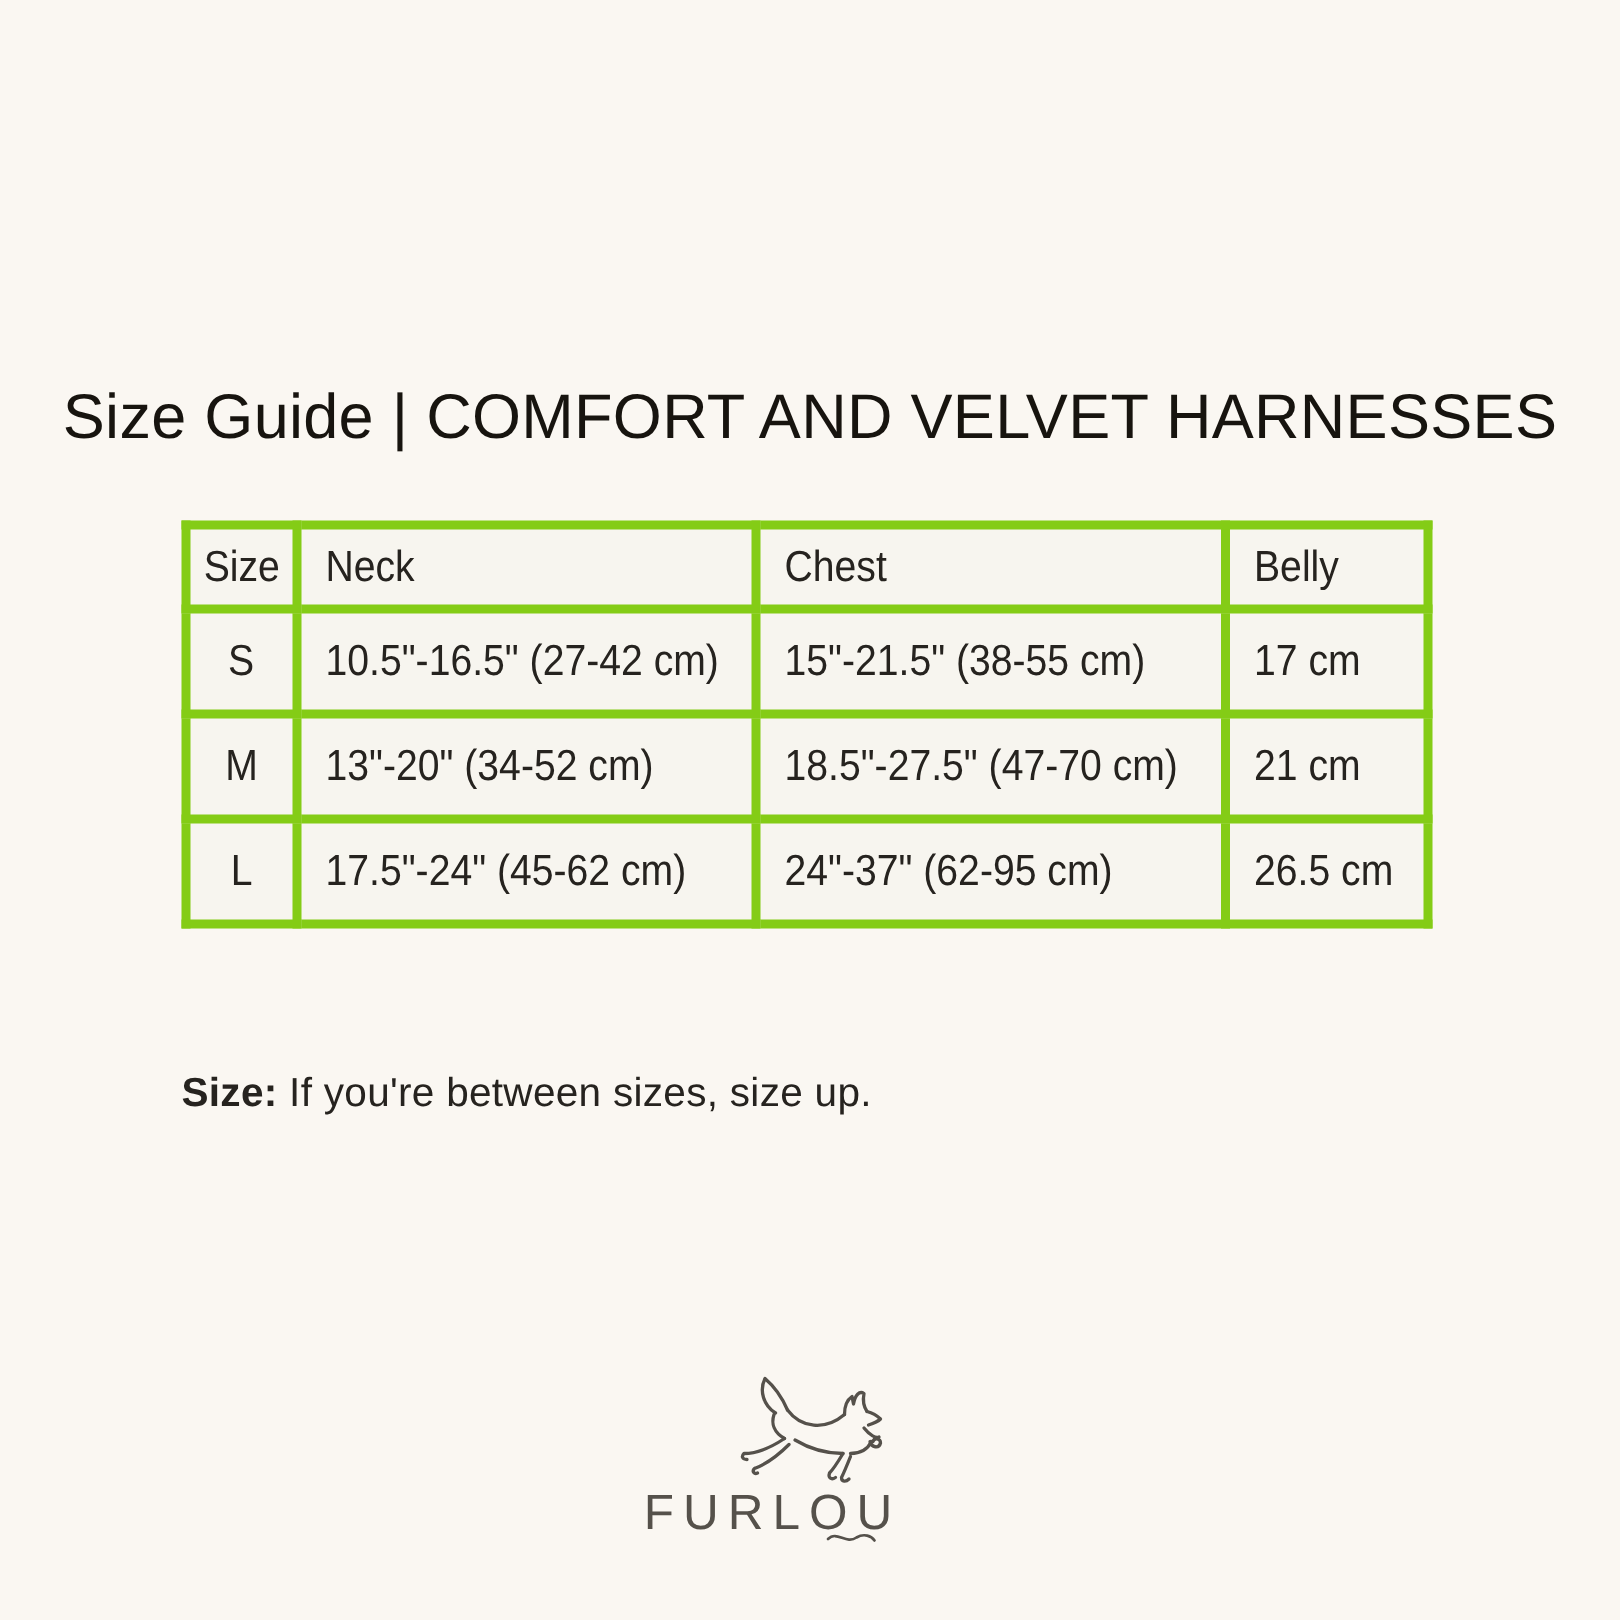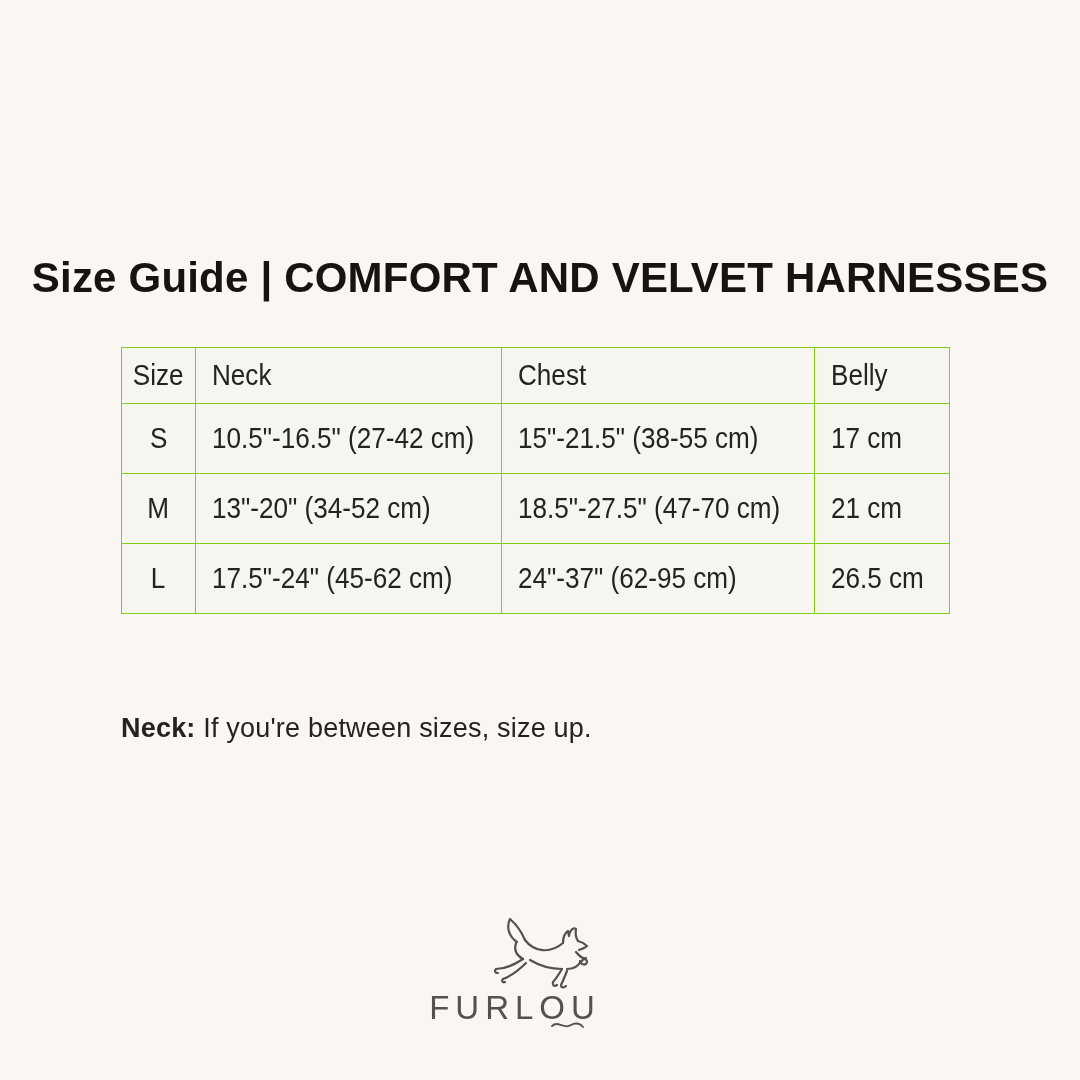--- a/index.html
+++ b/index.html
@@ -8,31 +8,31 @@
     font-family:"Liberation Sans", sans-serif;
     background:#faf7f2;
     position:relative;
     overflow:hidden;
   }
   .canvas { position:absolute; inset:0; width:1080px; height:1080px; }
 
   .page-title {
     position:absolute; top:257px; left:0; width:1080px;
     text-align:center; font-size:42px; line-height:1;
-    font-weight:700; letter-spacing:0.2px; color:#17140f;
+    font-weight:400; letter-spacing:0.2px; color:#17140f;
     white-space:nowrap;
   }
 
   table.size-table {
     position:absolute; left:121px; top:347px; width:828px;
     border-collapse:collapse; table-layout:fixed;
     background:#f7f5ef;
   }
   table.size-table th, table.size-table td {
-    border:1px solid #84cc16;
+    border:6px solid #84cc16;
     color:#26231f; font-size:29px; font-weight:400;
     vertical-align:middle; text-align:left; padding:0 0 0 16px;
     white-space:nowrap; overflow:hidden;
   }
   table.size-table th { height:56px; font-weight:500; }
   table.size-table td { height:70px; }
   table.size-table th.c-size, table.size-table td.c-size { text-align:center; padding:0; }
   .cw { display:inline-block; transform:scaleX(0.9); transform-origin:left center; }
   .c-size .cw { transform-origin:center center; }
 
@@ -94,21 +94,21 @@
       </tr>
       <tr>
         <td class="c-size"><span class="cw">L</span></td>
         <td><span class="cw">17.5"-24" (45-62 cm)</span></td>
         <td><span class="cw">24"-37" (62-95 cm)</span></td>
         <td><span class="cw">26.5 cm</span></td>
       </tr>
     </tbody>
   </table>
 
-  <div class="note-line"><span class="note-label">Neck:</span><span> If you're between sizes, size up.</span></div>
+  <div class="note-line"><span class="note-label">Size:</span><span> If you're between sizes, size up.</span></div>
 
   <svg class="dog-logo" viewBox="0 0 110 78" fill="none" stroke="#55514b" stroke-width="2.2" stroke-linecap="round" stroke-linejoin="round">
 
     <path d="M32,30 C24,25 21,15 25,7 C32,13 37,21 40,28"></path>
 
     <path d="M40,28 C49,40 65,42 78,31"></path>
 
     <path d="M31,31 C29,37 31,43 38,47"></path>
 
     <path d="M38,47 C29,53 19,57 11,57 M11,57 c-2,2 -1,4 2,4"></path>

